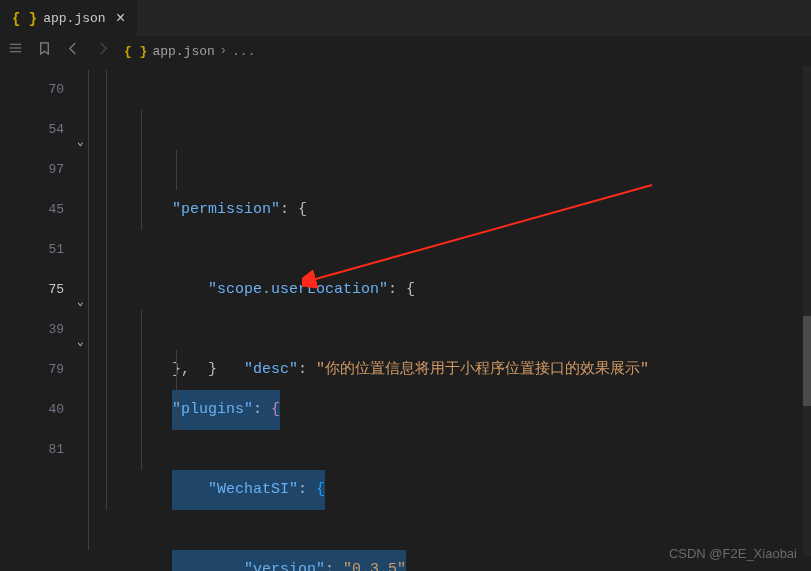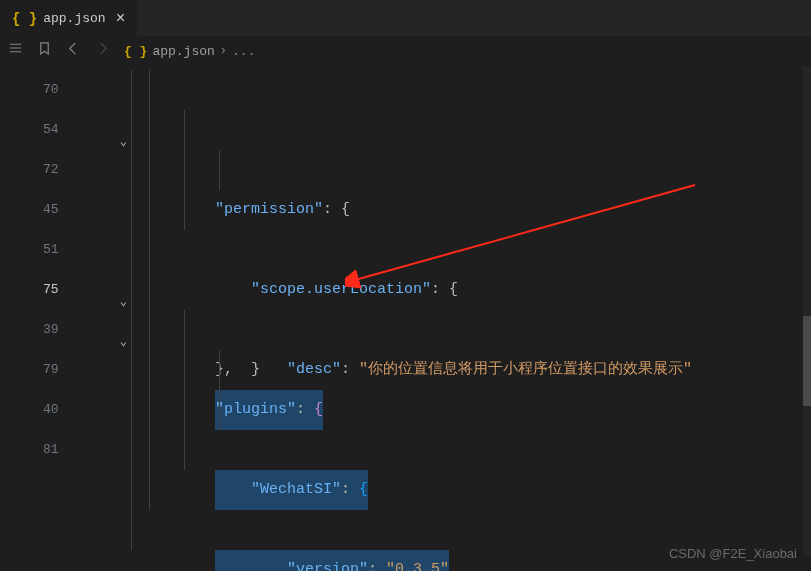--- a/index.html
+++ b/index.html
@@ -72,22 +72,22 @@
   font-size: 12px;
 }
 .editor-area {
   position: relative;
   display: flex;
   height: calc(100% - 66px);
 }
 .gutter {
   width: 82px;
   flex-shrink: 0;
+  text-align: right;
   padding-top: 4px;
-  margin-left: 43px;
 }
 .gutter-line {
   height: 40px;
   line-height: 40px;
   color: #6e7681;
   font-size: 13px;
   position: relative;
   padding-right: 18px;
 }
 .gutter-line.active {
@@ -198,21 +198,21 @@
     <span>app.json</span>
     <span class="bc-sep">›</span>
     <span style="color:#888">...</span>
   </div>
 </div>
 
 <div class="editor-area">
   <div class="gutter">
     <div class="gutter-line">70</div>
     <div class="gutter-line"><span class="fold-chevron">⌄</span><span>54</span></div>
-    <div class="gutter-line">72</div>
+    <div class="gutter-line">97</div>
     <div class="gutter-line">45</div>
     <div class="gutter-line">51</div>
     <div class="gutter-line active"><span class="fold-chevron">⌄</span><span>75</span></div>
     <div class="gutter-line"><span class="fold-chevron">⌄</span><span>39</span></div>
     <div class="gutter-line">79</div>
     <div class="gutter-line">40</div>
     <div class="gutter-line">81</div>
   </div>
 
   <div class="code-area">

